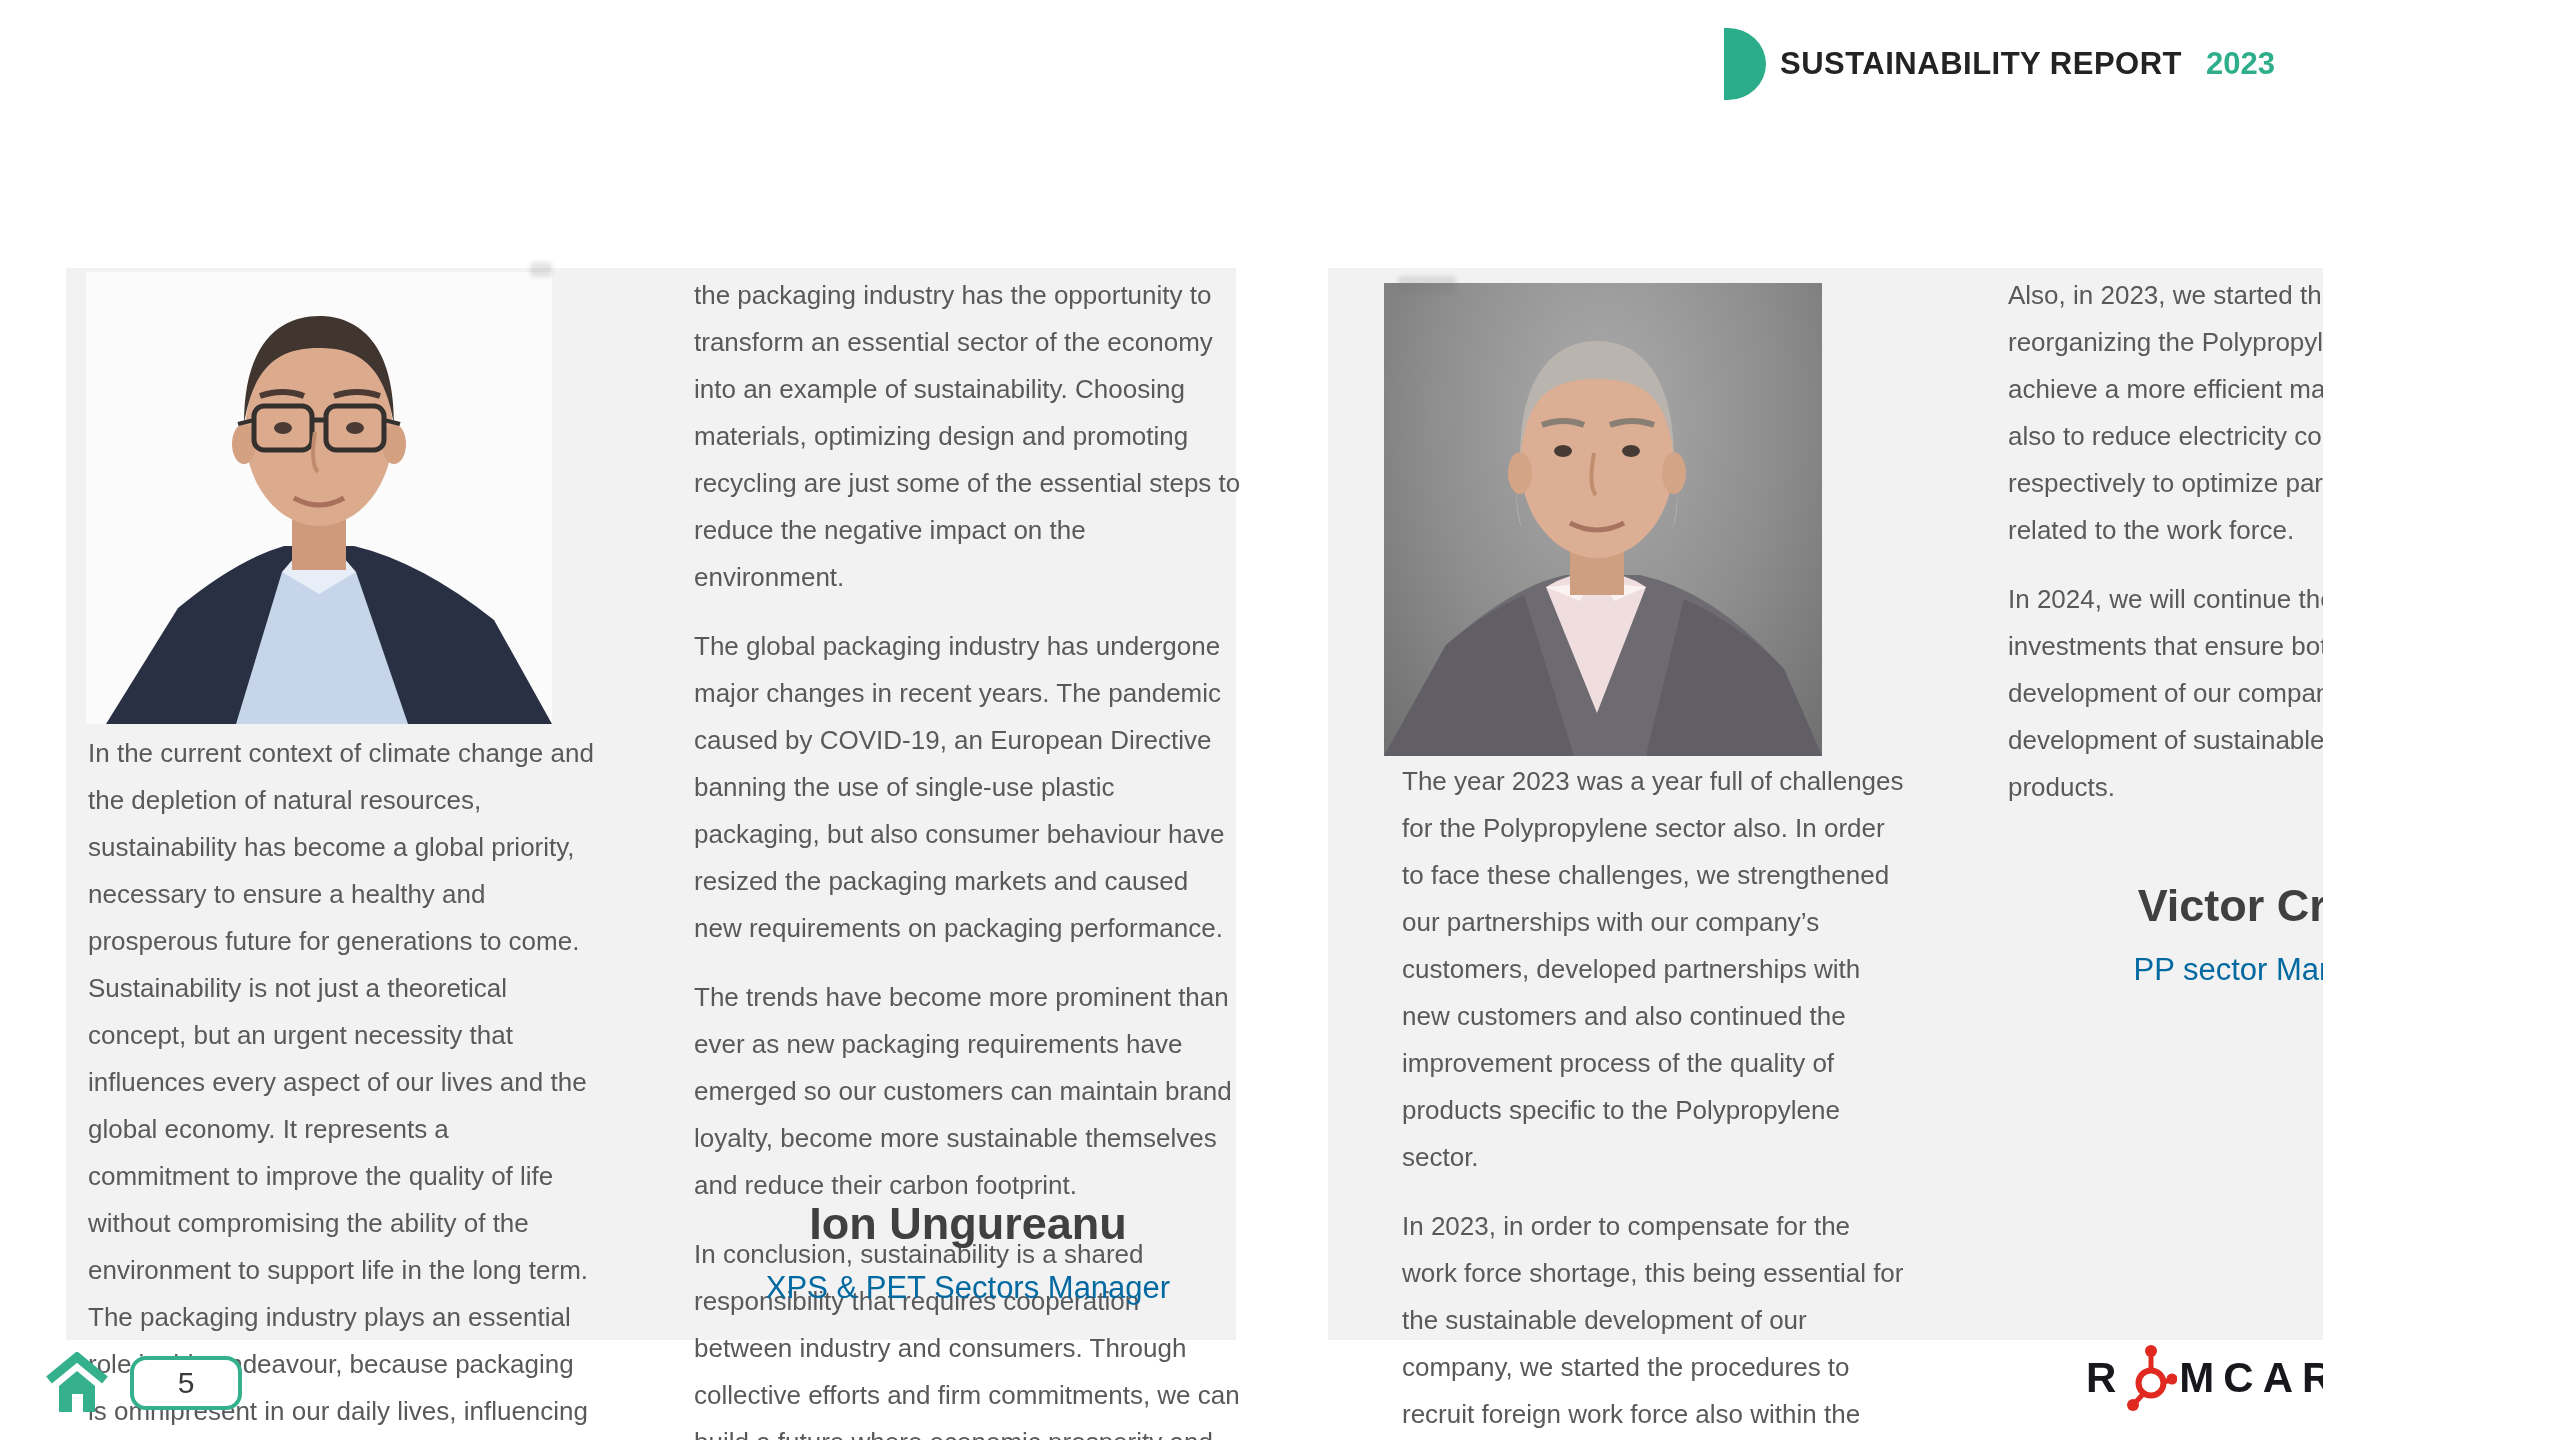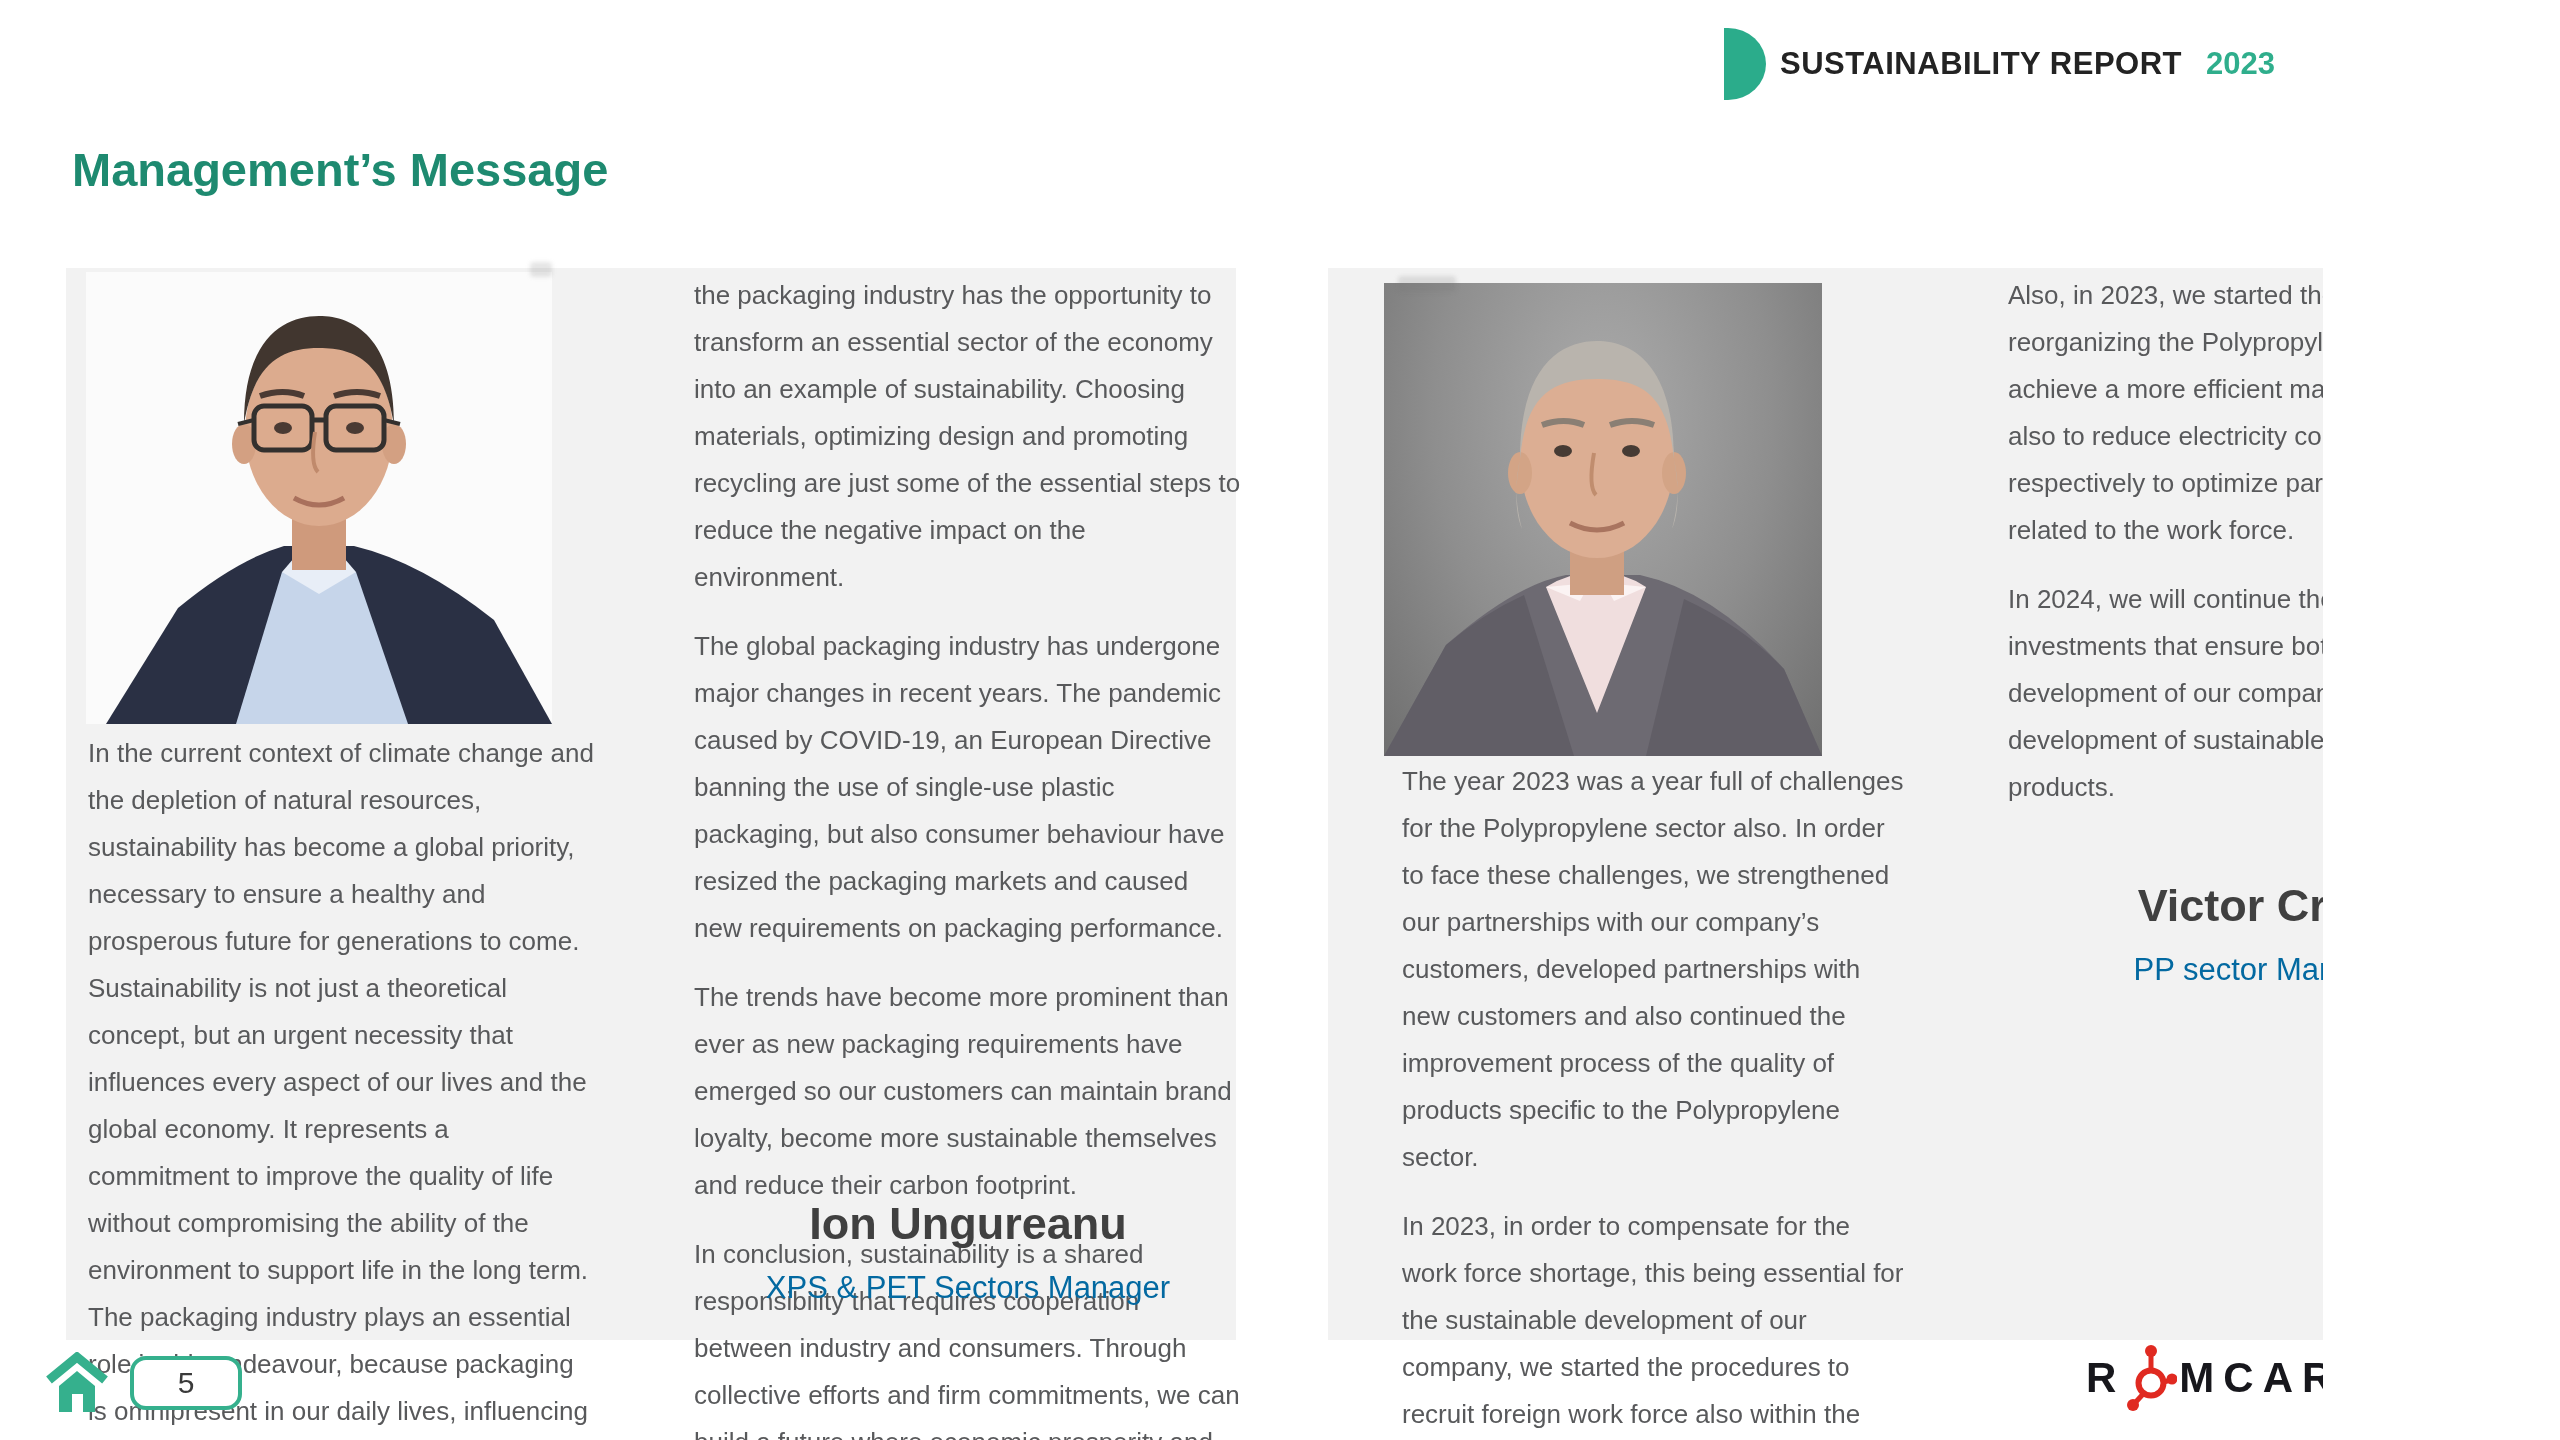--- a/index.html
+++ b/index.html
@@ -62,21 +62,20 @@
 <body>
 
 <div class="page">
 
   <div class="header">
     <div class="header-accent"></div>
     <div class="header-title">SUSTAINABILITY REPORT</div>
     <div class="header-year">2023</div>
   </div>
 
-  <div class="page-title">Management’s Message</div>
 
   <div class="panel panel-left"></div>
 
   <div class="panel panel-right"></div>
 
   <div class="photo photo-1">
     <svg width="466" height="452" viewBox="0 0 466 452">
       <path d="M20,452 L92,336 Q150,288 198,274 L268,274 Q335,290 408,348 L466,452 Z" fill="#2a3044"></path>
       <path d="M150,452 L196,300 L270,300 L322,452 Z" fill="#c6d5ea"></path>
       <path d="M196,300 L233,322 L270,300 L258,286 L208,286 Z" fill="#e8eef7"></path>

